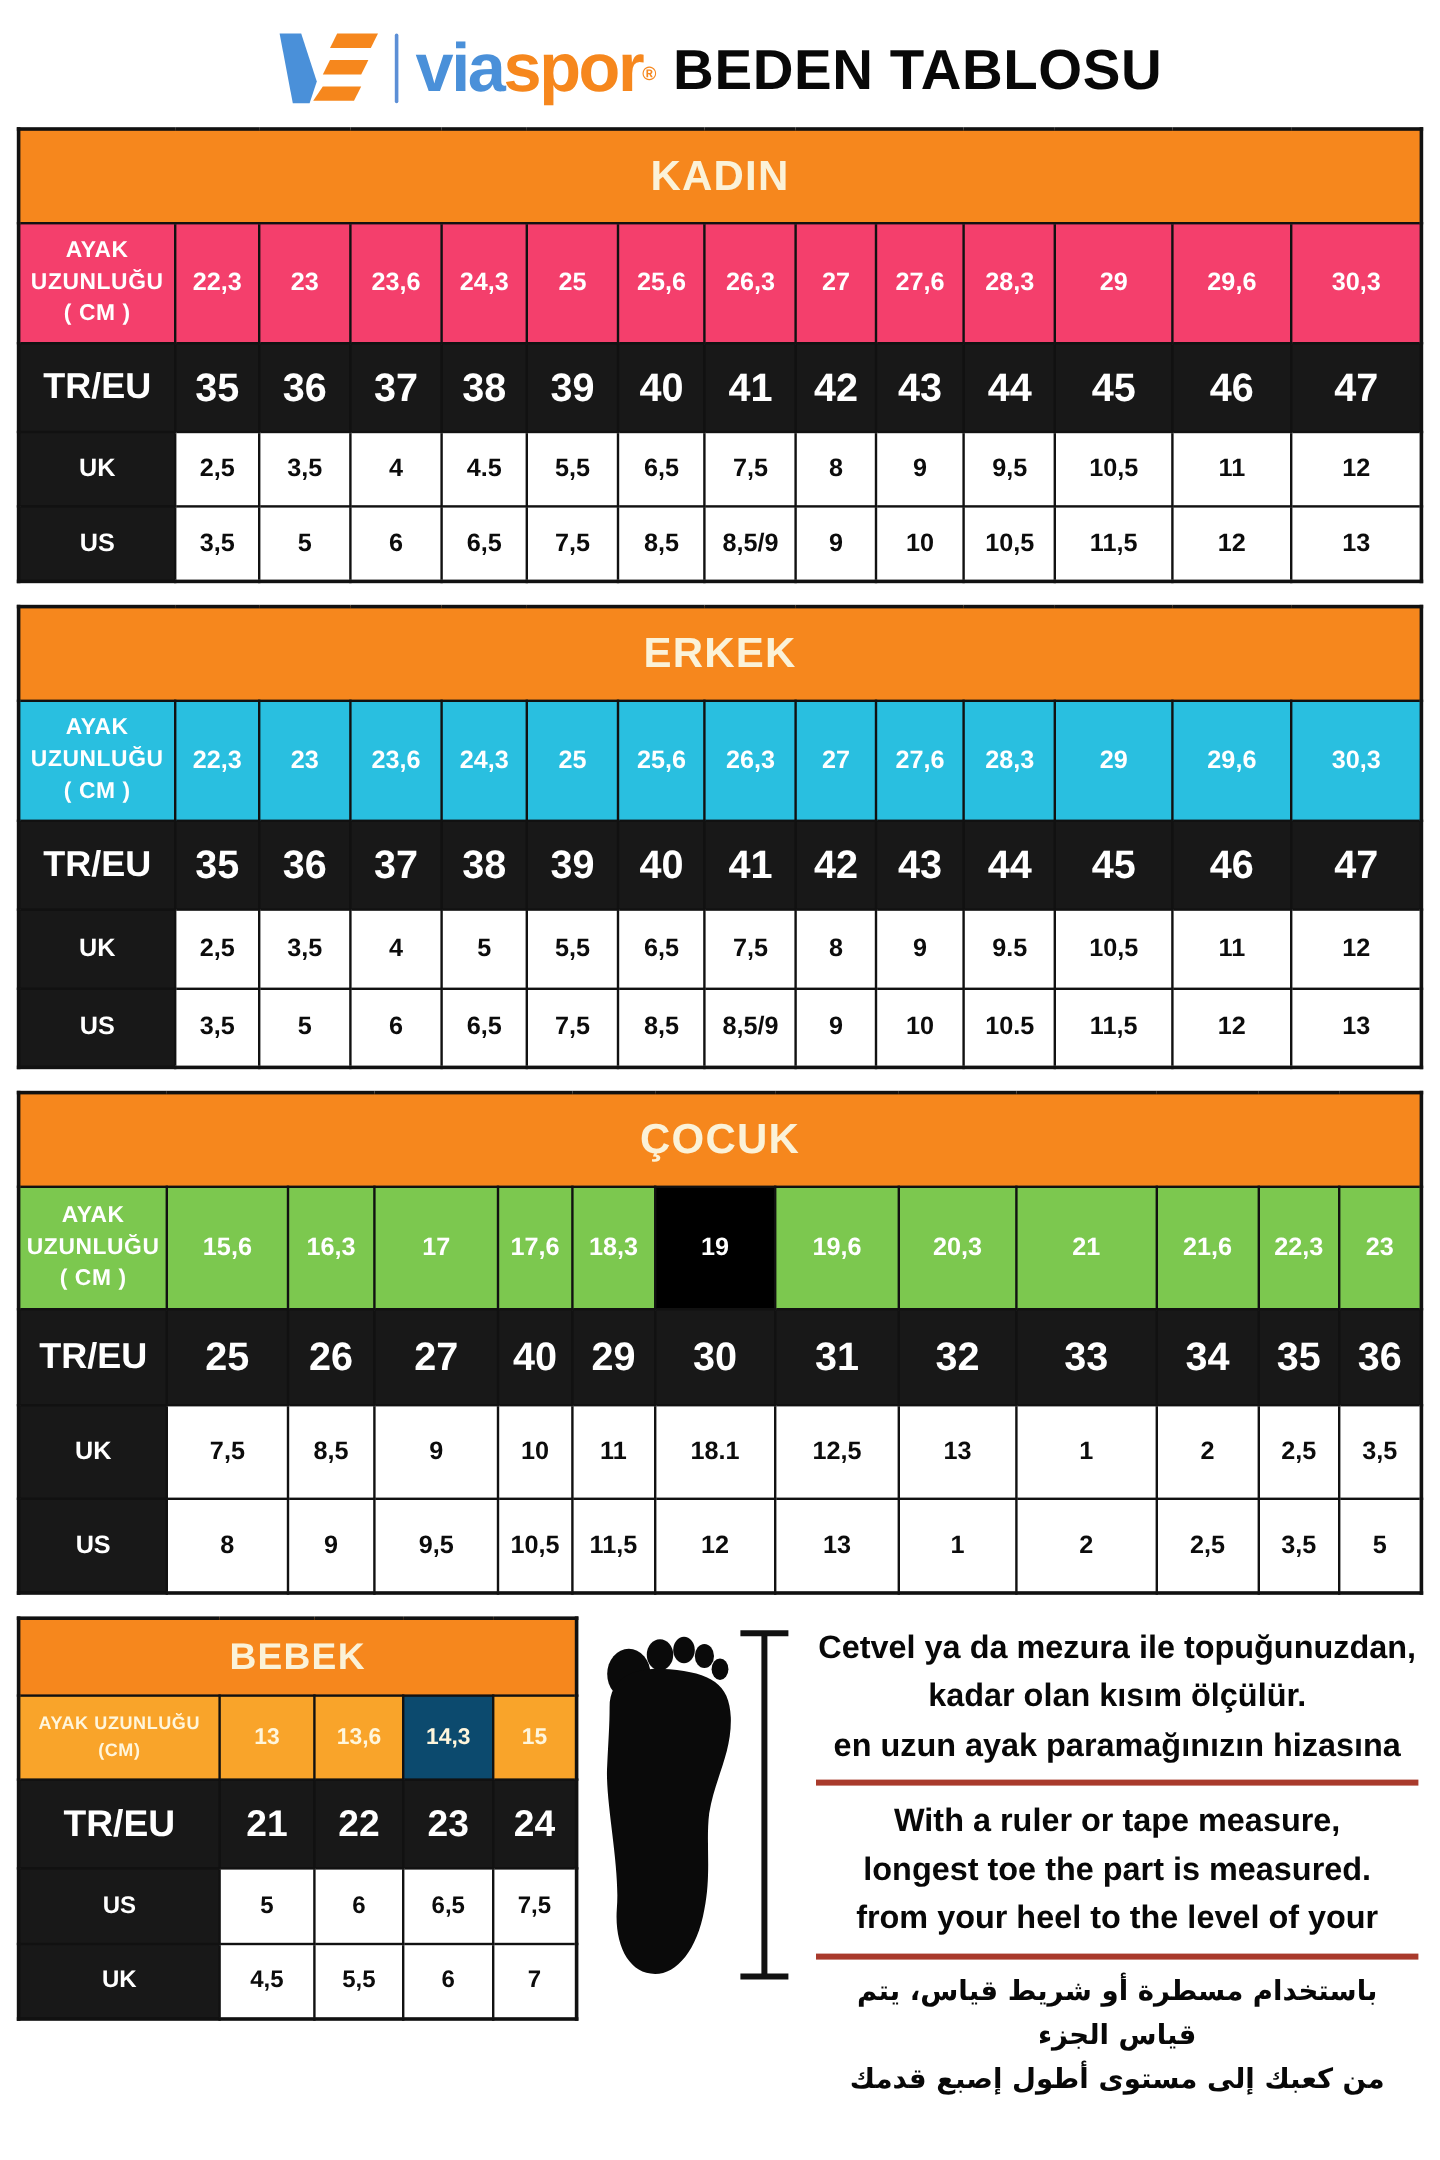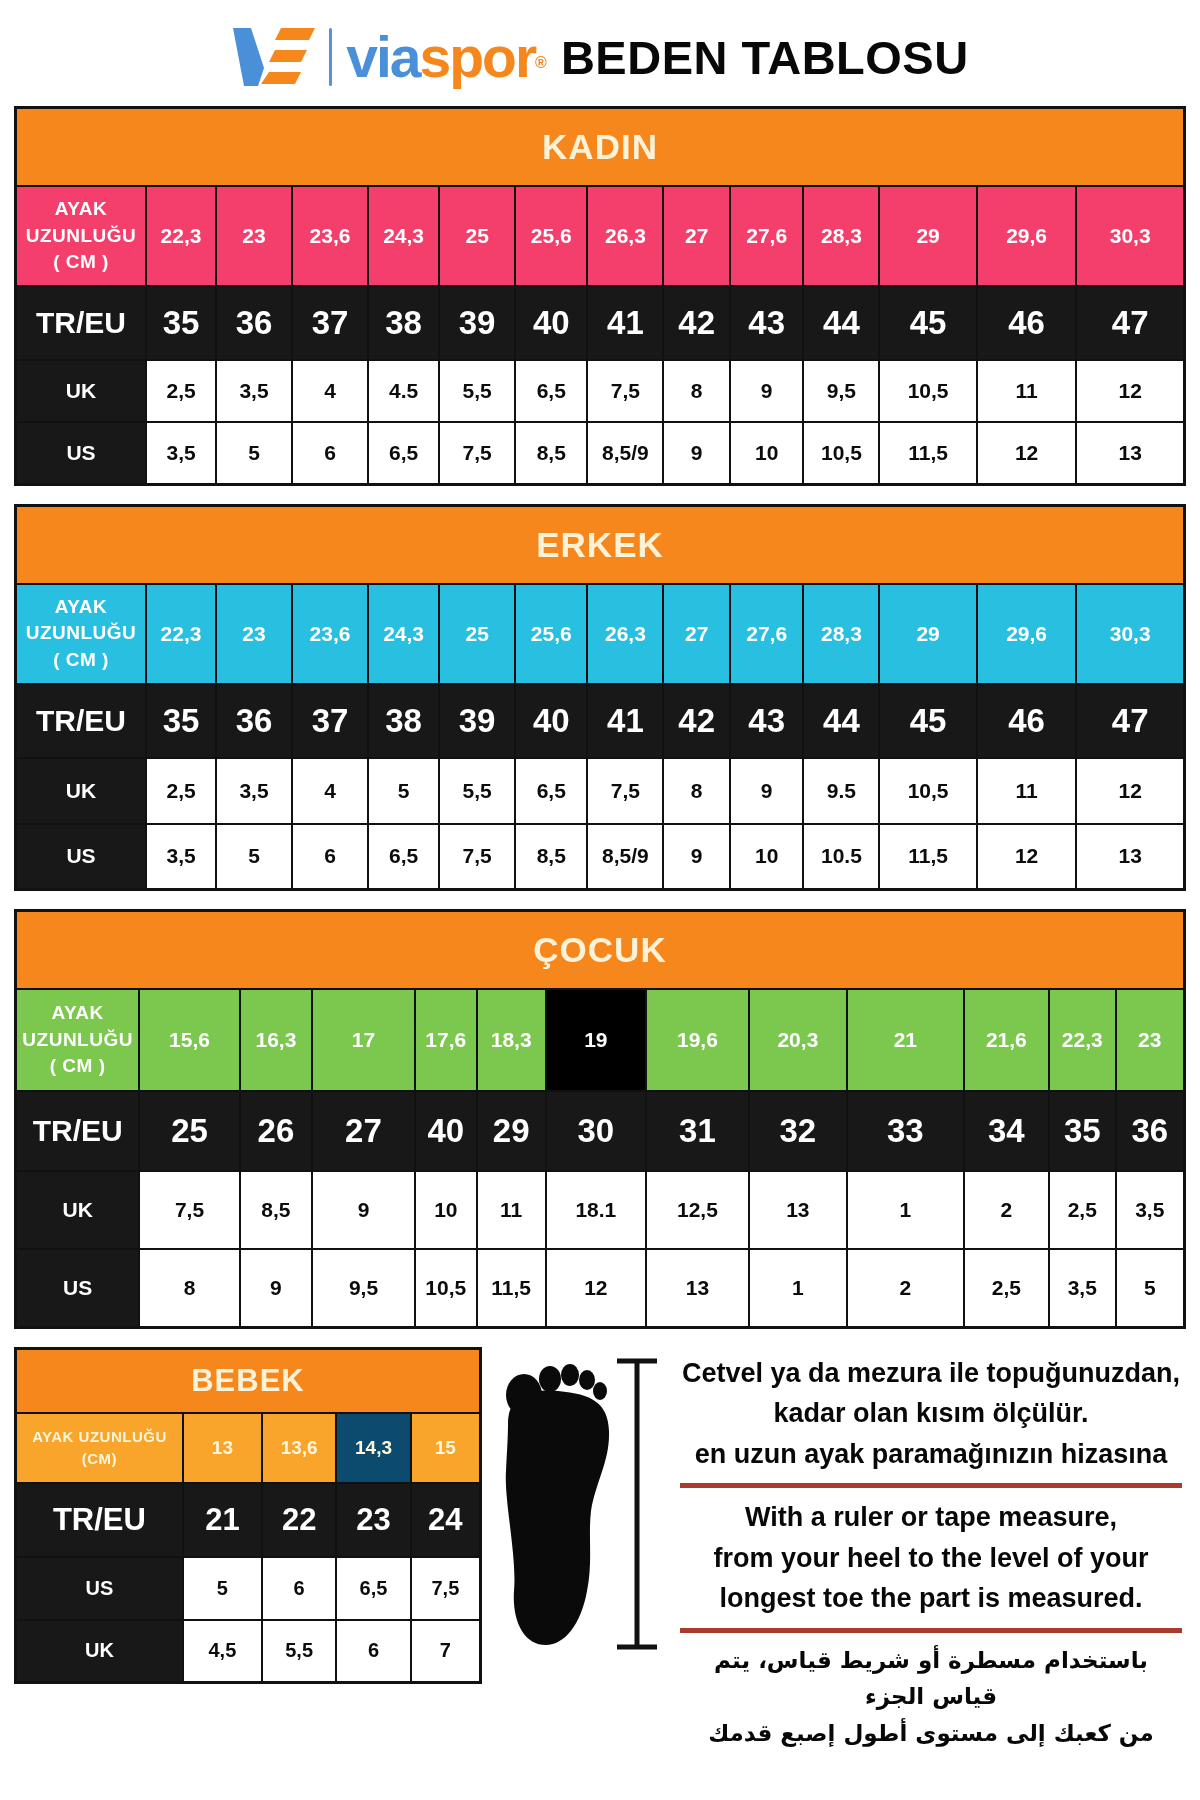--- a/index.html
+++ b/index.html
@@ -409,22 +409,22 @@
 
     <div class="instructions">
       <div class="tr-block">
         <div class="instr-line">Cetvel ya da mezura ile topuğunuzdan,</div>
         <div class="instr-line">kadar olan kısım ölçülür.</div>
         <div class="instr-line">en uzun ayak paramağınızın hizasına</div>
       </div>
       <div class="redline"></div>
       <div class="en-block">
         <div class="instr-line">With a ruler or tape measure,</div>
+        <div class="instr-line">longest toe the part is measured.</div>
         <div class="instr-line">from your heel to the level of your</div>
-        <div class="instr-line">longest toe the part is measured.</div>
       </div>
       <div class="redline"></div>
       <div class="ar-block">
         <div class="instr-line ar">باستخدام مسطرة أو شريط قياس، يتم قياس الجزء</div>
         <div class="instr-line ar">من كعبك إلى مستوى أطول إصبع قدمك</div>
       </div>
     </div>
   </div>
 
 </div>

